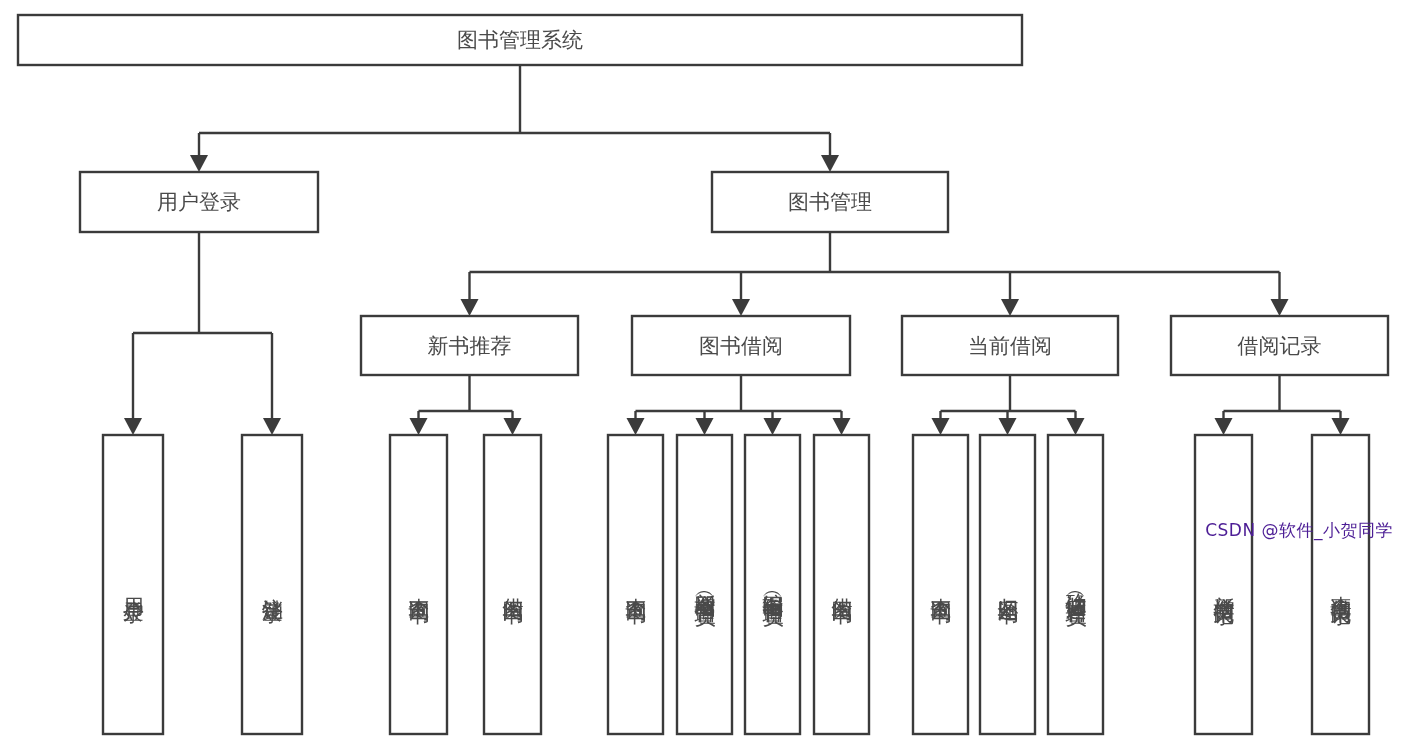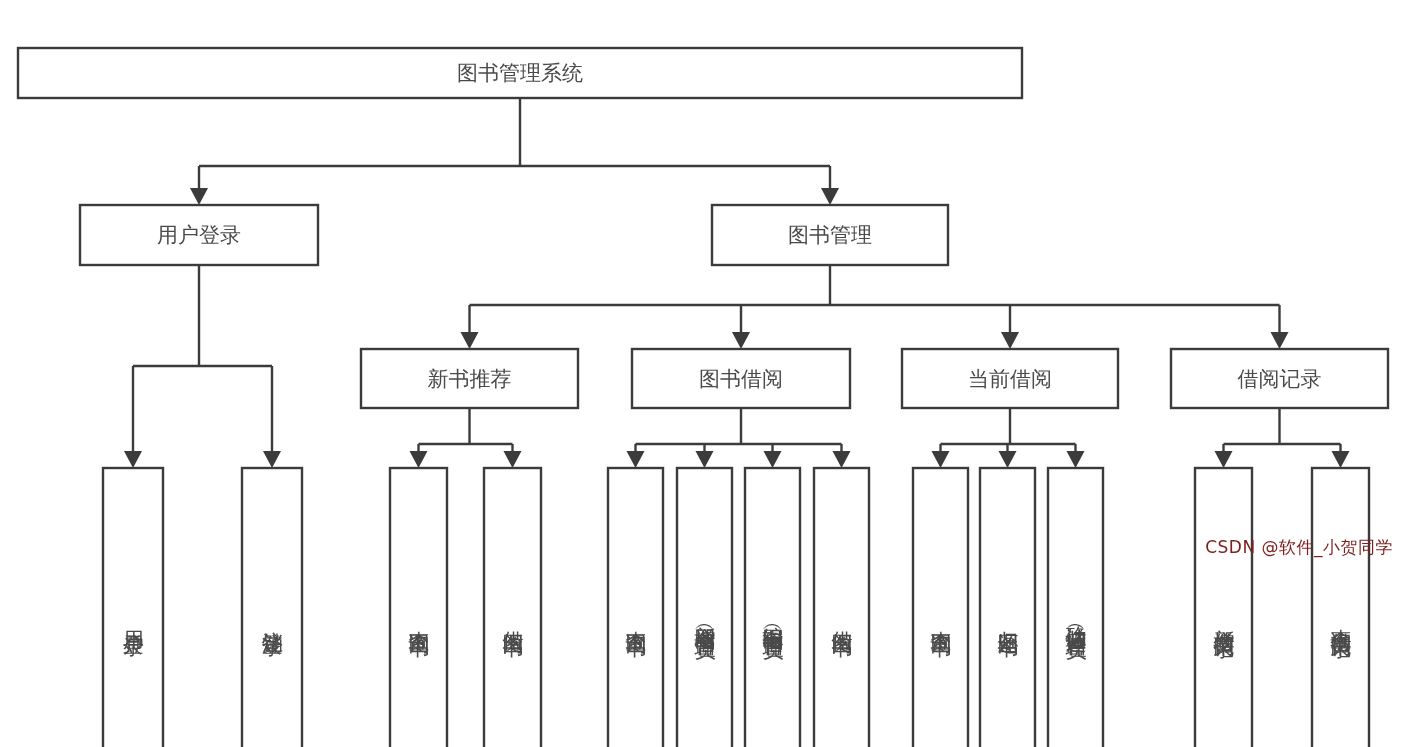--- a/index.html
+++ b/index.html
@@ -11,21 +11,20 @@
     width: 1405px;
     height: 747px;
     font-family: "DejaVu Sans", "Liberation Sans", sans-serif;
     overflow: hidden;
     position: relative;
   }
   #diagram-root {
     position: relative;
     width: 1405px;
     height: 546px;
-    margin-top: 33px;
   }
   svg#tree-svg {
     position: absolute;
     top: 0;
     left: 0;
     width: 1405px;
     height: 747px;
   }
   .node-box {
     fill: #ffffff;
@@ -62,22 +61,22 @@
     letter-spacing: 2px;
     color: #4a4a4a;
     font-size: 21px;
     line-height: 1;
     font-family: "DejaVu Sans", "Liberation Sans", sans-serif;
     white-space: nowrap;
   }
   .watermark {
     position: absolute;
     right: 12px;
-    bottom: 20px;
-    color: #7f1d1d;
+    bottom: 4px;
+    color: #4c1d95;
     font-size: 17px;
     font-family: "DejaVu Sans", "Liberation Sans", sans-serif;
     letter-spacing: 0.5px;
     user-select: none;
     text-align: center;
   }
 </style>
 </head>
 <body>
 

